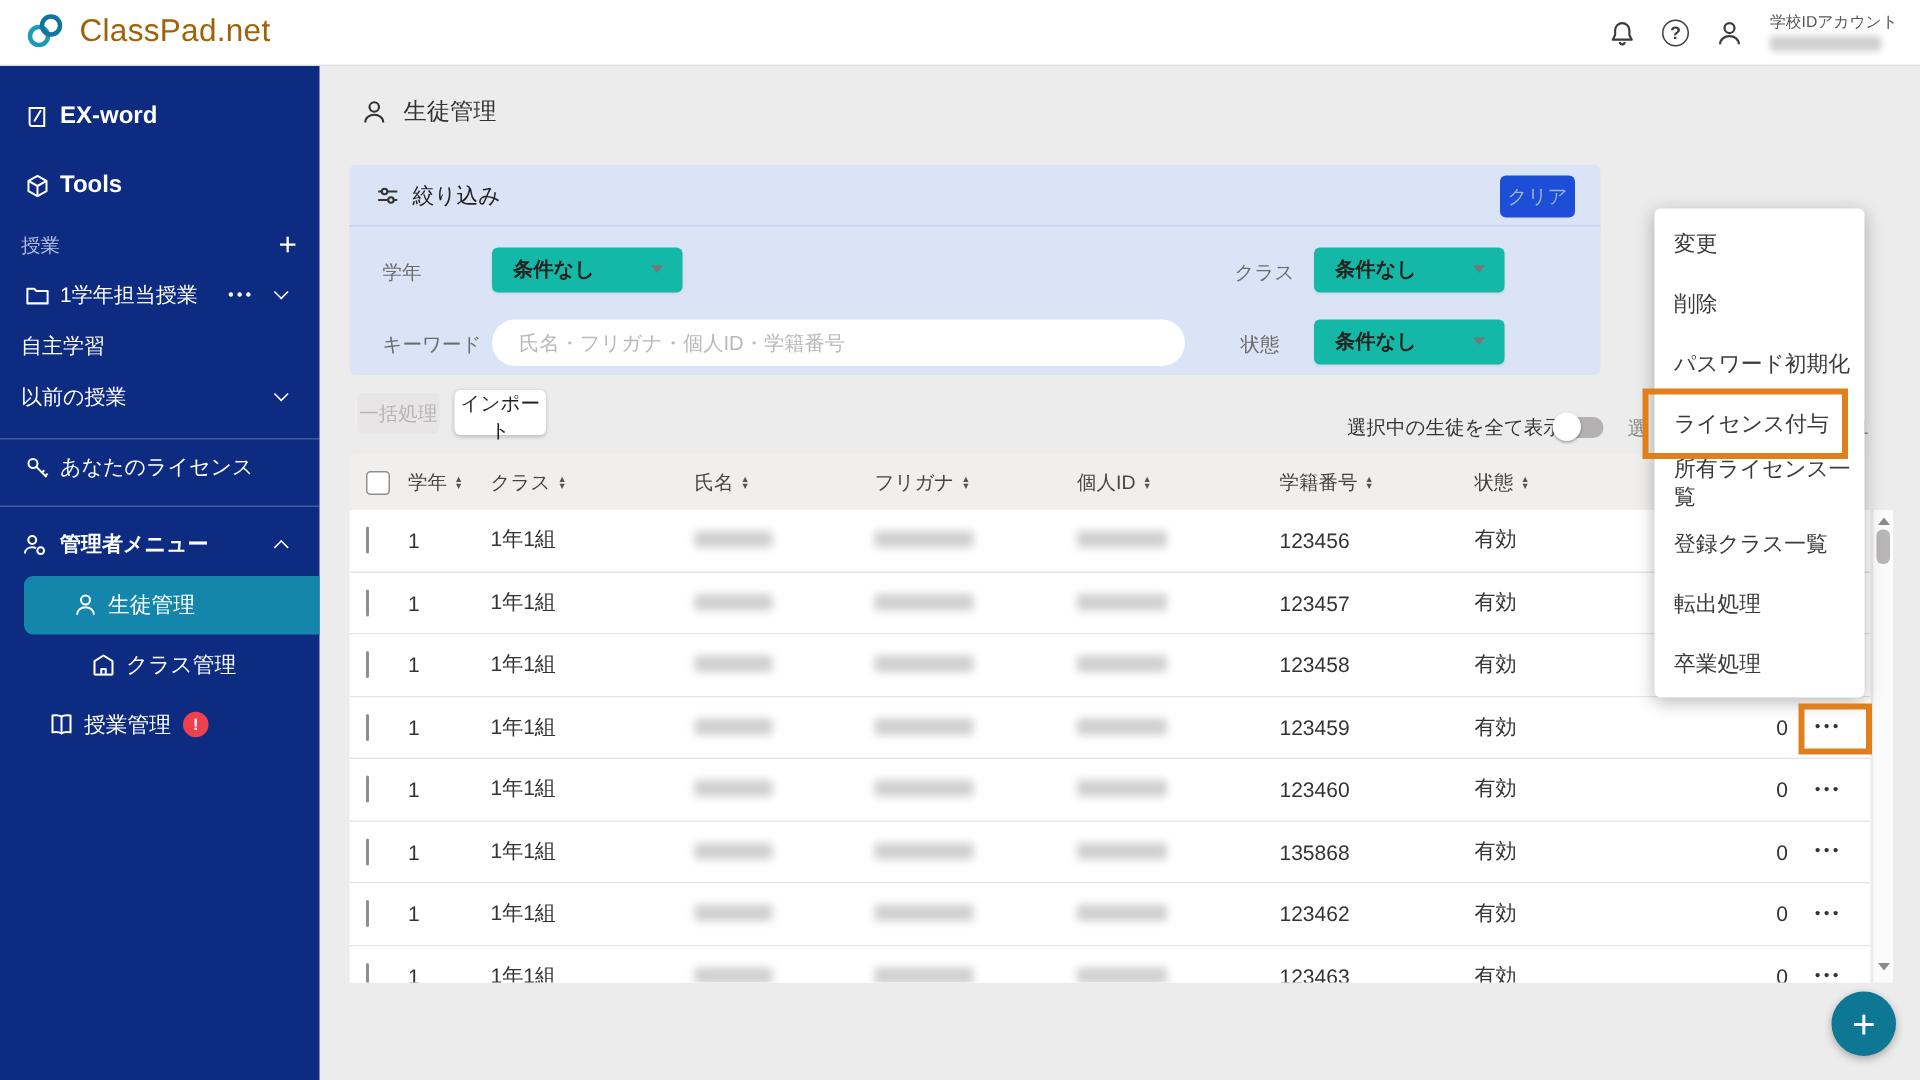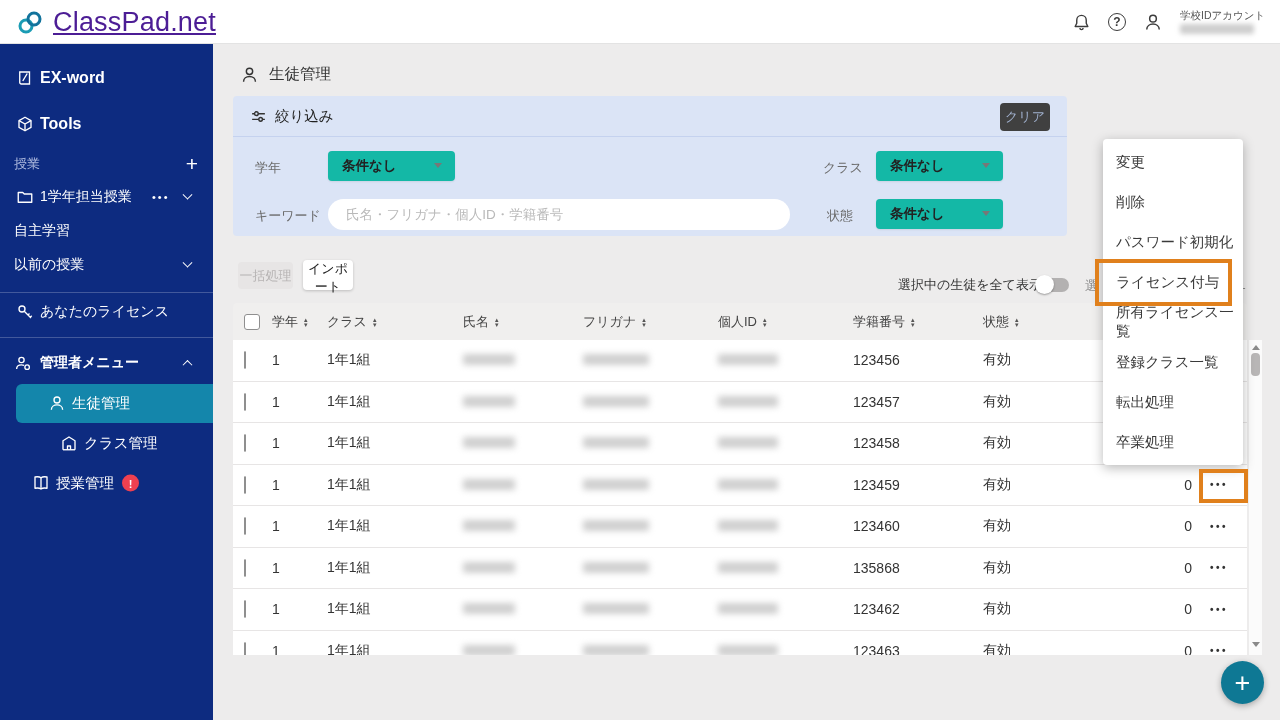--- a/index.html
+++ b/index.html
@@ -4,21 +4,21 @@
 <style>
   * { margin:0; padding:0; box-sizing:border-box; }
   html,body { width:1280px; height:720px; overflow:hidden; }
   body { font-family:"Liberation Sans","DejaVu Sans",sans-serif; background:#edecec; }
   #root { position:relative; width:1280px; height:720px; background:#edecec; }
 
   
   .topbar { position:absolute; left:0; top:0; width:1280px; height:44px; background:#ffffff;
             border-bottom:1px solid #e3e3e3; z-index:30; }
   .logo { position:absolute; left:16px; top:7px; display:flex; align-items:center; gap:9px; }
-  .logo-text { font-size:27px; color:#4c1d95; font-weight:500; letter-spacing:.2px;text-decoration:underline; }
+  .logo-text { font-size:21px; color:#a16207; font-weight:500; letter-spacing:.2px; }
   .top-right { position:absolute; right:14px; top:0; height:44px; display:flex; align-items:center; gap:17px; }
   .tb-icon { width:20px; height:20px; color:#3c3c3c; display:flex; align-items:center; justify-content:center; }
   .help-circle { width:18px; height:18px; border:1.6px solid #3c3c3c; border-radius:50%;
                  font-size:12px; font-weight:bold; color:#3c3c3c; display:flex; align-items:center; justify-content:center; }
   .account { display:flex; flex-direction:column; gap:3px; width:86px;justify-content:center; }
   .account-label { font-size:10.5px; color:#555; line-height:11px; }
   .blur-block { background:#9d9d9d; opacity:.5; filter:blur(2.5px); border-radius:2px; height:10px; }
 
   
   .sidebar { position:absolute; left:0; top:44px; width:213px; height:676px; background:#0d2b80; z-index:20; color:#fff; }
@@ -38,39 +38,39 @@
   .chev-up { transform:rotate(-135deg) translate(-1px,-1px); }
   .active-item { position:absolute; left:16px; top:340px; width:197px; height:39px; background:#1486ab; border-radius:6px 0 0 6px; }
   .alert-badge { position:absolute; left:122px; top:50%; transform:translateY(-50%); width:17px; height:17px; background:#ef4050;
                  border-radius:50%; color:#fff; font-size:11px; font-weight:bold; display:flex; align-items:center; justify-content:center; }
 
   
   .page-title { position:absolute; left:240px; top:64px; display:flex; align-items:center; gap:10px; color:#333; z-index:1; }
   .page-title-text { font-size:15.5px; color:#333; }
 
   
-  .filter-panel { position:absolute; left:233px; top:96px; width:834px; height:140px; background:#dbe4f6; border-radius:4px; z-index:1; }
+  .filter-panel { position:absolute; left:233px; top:110px; width:834px; height:140px; background:#dbe4f6; border-radius:4px; z-index:1; }
   .filter-head { position:absolute; left:0; top:0; width:100%; height:40px; display:flex; align-items:center; }
   .filter-head-icon { position:absolute; left:17px; width:17px; height:17px; color:#333; }
   .filter-title { position:absolute; left:42px; font-size:14.5px; color:#222; }
-  .clear-btn { position:absolute; right:17px; top:7px; width:50px; height:28px; background:#404040; border:none; border-radius:4px;
+  .clear-btn { position:absolute; right:17px; top:7px; width:50px; height:28px; background:#1d4ed8; border:none; border-radius:4px;
                color:#a2b2d0; font-size:13px; font-family:inherit; }
   .filter-divider { position:absolute; left:0; top:40px; width:100%; height:1px; background:#c5d2ef; }
   .f-label { position:absolute; font-size:13px; color:#6b6b6b; }
   .f-select { position:absolute; width:127px; height:30px; background:#14b8a6; border-radius:4px; display:flex; align-items:center;
               padding-left:14px; font-size:13.5px; font-weight:bold; color:#222; box-shadow:0 1px 2px rgba(0,0,0,.08); cursor:pointer; }
   .caret { position:absolute; right:13px; top:12px; width:0; height:0; border-left:4.5px solid transparent; border-right:4.5px solid transparent; border-top:5px solid #777; }
   .keyword-input { position:absolute; left:95px; top:103px; width:462px; height:31px; border:none; border-radius:16px;
                    padding:0 18px; font-size:13.5px; font-family:inherit; color:#333; background:#fff; }
   .keyword-input::placeholder { color:#b9b9b9; }
 
   
   .btn-bulk { position:absolute; left:238px; top:262px; width:55px; height:27px; background:#e7e5e5; border:none; border-radius:4px;
               color:#b7b4b4; font-size:13px; font-family:inherit; z-index:1; }
-  .btn-import { position:absolute; left:303px; top:260px; width:50px; height:30px; background:#fff; border:none; border-radius:4px;
+  .btn-import { position:absolute; left:303px; top:260px; width:61px; height:30px; background:#fff; border:none; border-radius:4px;
                 color:#222; font-size:13px; font-family:inherit; box-shadow:0 1px 3px rgba(0,0,0,.2); z-index:1; }
   .show-selected-label { position:absolute; left:898px; top:276px; font-size:13px; color:#333; z-index:1; }
   .toggle { position:absolute; left:1038px; top:278px; width:31px; height:14px; background:#b3b1b1; border-radius:8px; z-index:1; cursor:pointer; }
   .toggle-knob { position:absolute; left:-3px; top:-3px; width:19px; height:19px; background:#fff; border-radius:50%; box-shadow:0 1px 2px rgba(0,0,0,.35); }
   .frag-hidden { position:absolute; left:1085px; top:277px; font-size:13px; color:#888; z-index:1; }
   .frag-count { position:absolute; left:1224px; top:277px; font-size:13px; color:#8a8a8a; z-index:1; }
 
   
   .table-wrap { position:absolute; left:233px; top:303px; width:1014px; height:352px; z-index:1; overflow:hidden; border-radius:4px 4px 0 0; }
   .thead { display:grid; grid-template-columns:39px 55px 136px 120px 135px 135px 130px 170px 45px 49px;

